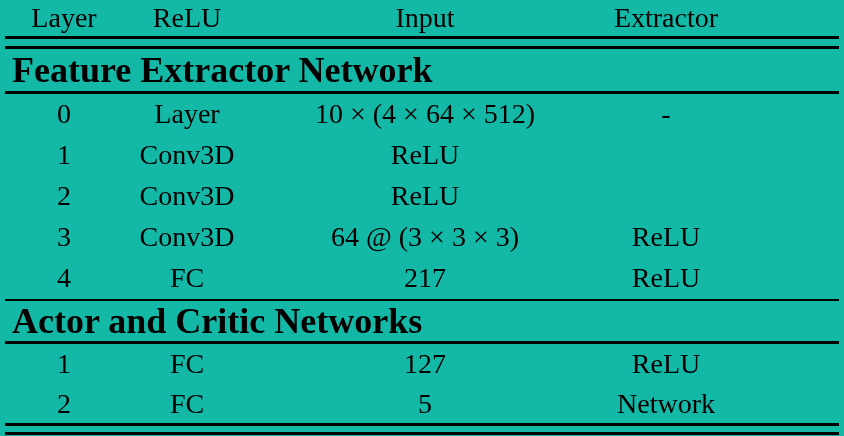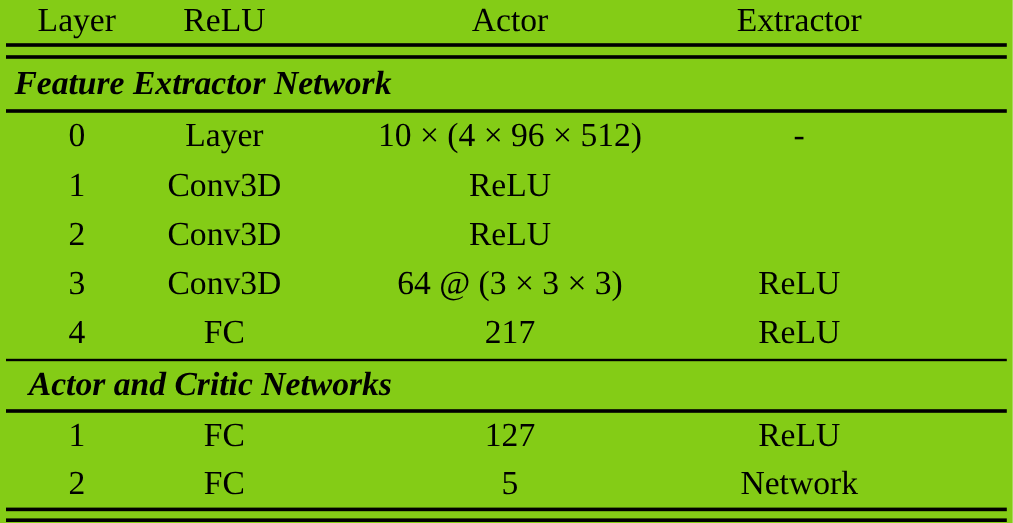--- a/index.html
+++ b/index.html
@@ -12,21 +12,21 @@
     background: #ffffff;
     color: #000000;
     font-family: "Liberation Serif", serif;
     overflow: hidden;
   }
   .table-wrap {
     box-sizing: border-box;
     width: 844px;
     height: 436px;
     padding: 0 5px;
-    background: #84cc16;
+    background: #14b8a6;
   }
   .grid-row {
     display: grid;
     grid-template-columns: 118px 128px 348px 134px 1fr;
     align-items: center;
   }
   .cell {
     text-align: center;
     font-size: 28px;
     line-height: 1;
@@ -54,60 +54,58 @@
   .section-row {
     display: flex;
     align-items: center;
     padding-left: 7px;
   }
   .section-row.first {
     height: 42px;
   }
   .section-row.second {
     height: 40px;
-    margin-left: 12px;
   }
   .section-title {
-    font-size: 28px;
+    font-size: 36px;
     font-weight: bold;
-    font-style: italic;
     white-space: nowrap;
   }
   .data-row {
     height: 41px;
   }
   .data-row.last {
     height: 38px;
   }
 </style>
 </head>
 <body>
 
 <div class="table-wrap">
 
   <div class="grid-row header-row">
     <div class="cell">Layer</div>
     <div class="cell">ReLU</div>
-    <div class="cell">Actor</div>
+    <div class="cell">Input</div>
     <div class="cell">Extractor</div>
     <div class="cell"></div>
   </div>
 
   <div class="double-rule"></div>
 
   <div class="section-row first">
     <span class="section-title">Feature Extractor Network</span>
   </div>
 
   <div class="single-rule"></div>
 
   <div class="grid-row data-row">
     <div class="cell">0</div>
     <div class="cell">Layer</div>
-    <div class="cell">10 × (4 × 96 × 512)</div>
+    <div class="cell">10 × (4 × 64 × 512)</div>
     <div class="cell">-</div>
     <div class="cell"></div>
   </div>
 
   <div class="grid-row data-row">
     <div class="cell">1</div>
     <div class="cell">Conv3D</div>
     <div class="cell">ReLU</div>
     <div class="cell"></div>
   </div>

